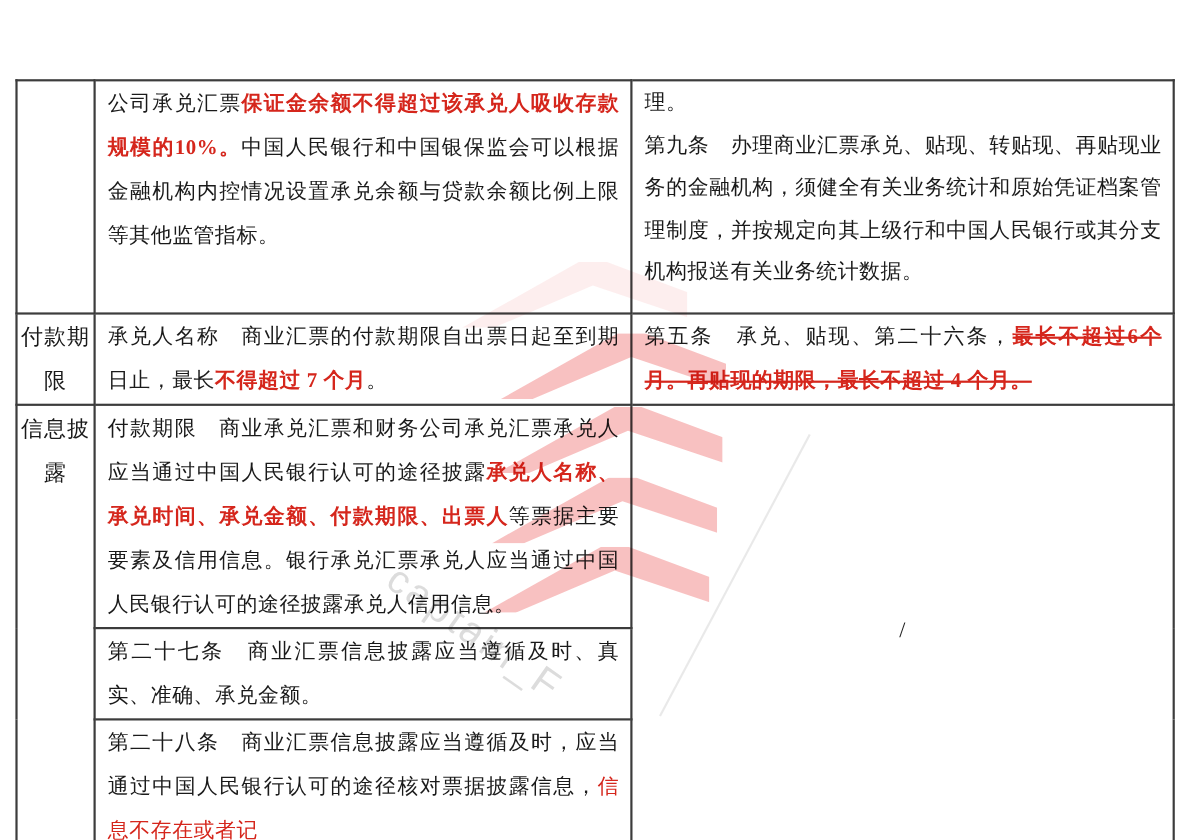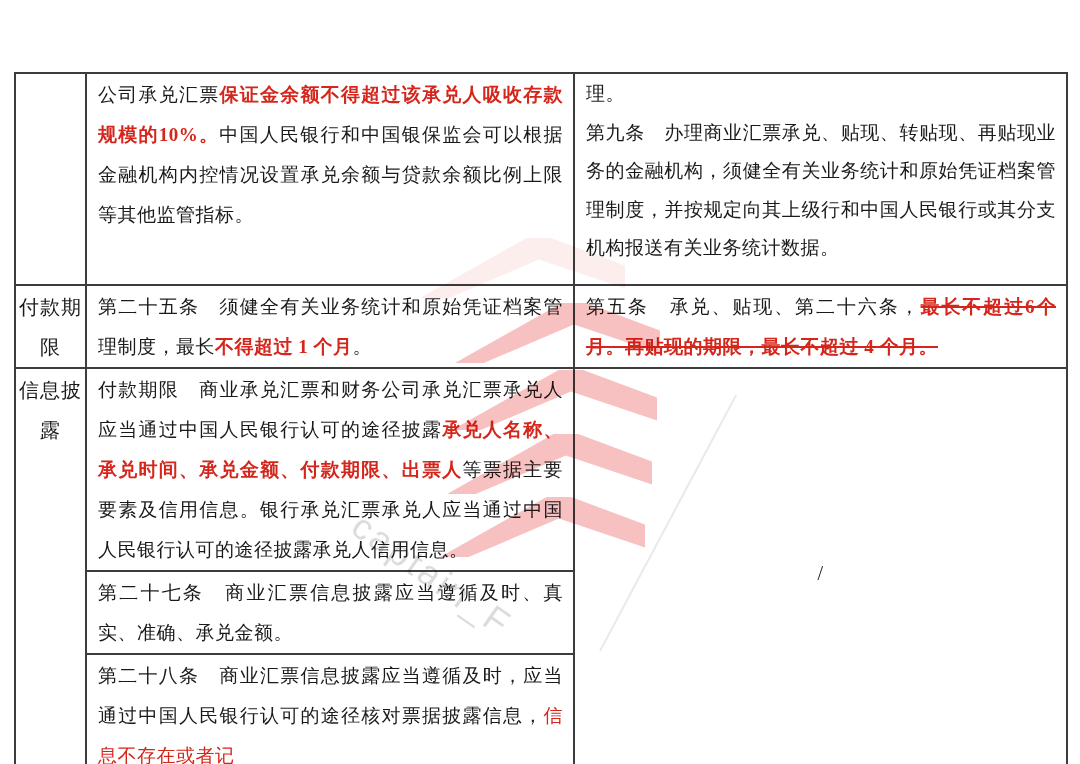--- a/index.html
+++ b/index.html
@@ -102,21 +102,21 @@
     <col style="width:493px">
   </colgroup>
   <tbody>
     <tr style="height:212px">
       <td class="label-cell"></td>
       <td class="body-cell"><span>公司承兑汇票</span><span class="red-bold">保证金余额不得超过该承兑人吸收存款规模的10%。</span><span>中国人民银行和中国银保监会可以根据金融机构内控情况设置承兑余额与贷款余额比例上限等其他监管指标。</span></td>
       <td class="body-cell tight"><span>理。</span><br><span>第九条　办理商业汇票承兑、贴现、转贴现、再贴现业务的金融机构，须健全有关业务统计和原始凭证档案管理制度，并按规定向其上级行和中国人民银行或其分支机构报送有关业务统计数据。</span></td>
     </tr>
     <tr style="height:83px">
       <td class="label-cell">付款期限</td>
-      <td class="body-cell"><span>第二十五条　须健全有关业务统计和原始凭证档案管理制度，最长</span><span class="red-bold">不得超过 1 个月</span><span>。</span></td>
+      <td class="body-cell"><span>承兑人名称　商业汇票的付款期限自出票日起至到期日止，最长</span><span class="red-bold">不得超过 7 个月</span><span>。</span></td>
       <td class="body-cell"><span>第五条　承兑、贴现、第二十六条，</span><span class="red-strike">最长不超过6个月。再贴现的期限，最长不超过 4 个月。</span></td>
     </tr>
     <tr style="height:201px">
       <td class="label-cell" rowspan="3">信息披露</td>
       <td class="body-cell"><span>付款期限　商业承兑汇票和财务公司承兑汇票承兑人应当通过中国人民银行认可的途径披露</span><span class="red-bold">承兑人名称、承兑时间、承兑金额、付款期限、出票人</span><span>等票据主要要素及信用信息。银行承兑汇票承兑人应当通过中国人民银行认可的途径披露承兑人信用信息。</span></td>
       <td class="slash-cell" rowspan="3">/</td>
     </tr>
     <tr style="height:81px">
       <td class="body-cell"><span>第二十七条　商业汇票信息披露应当遵循及时、真实、准确、承兑金额。</span></td>
     </tr>

